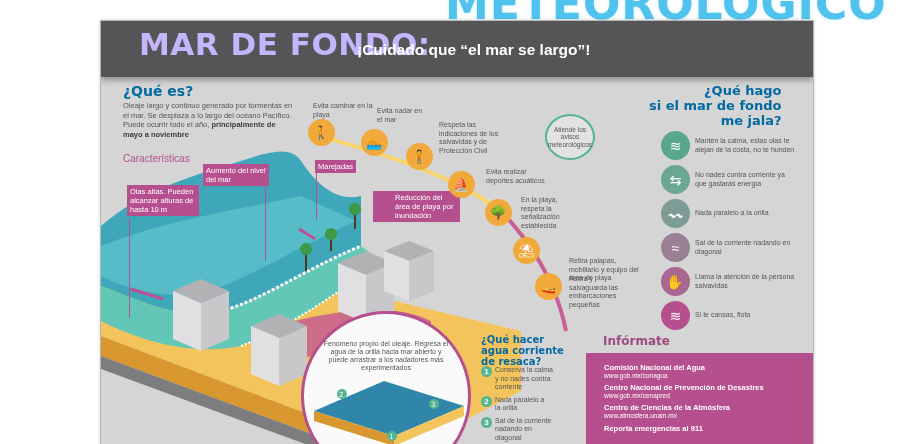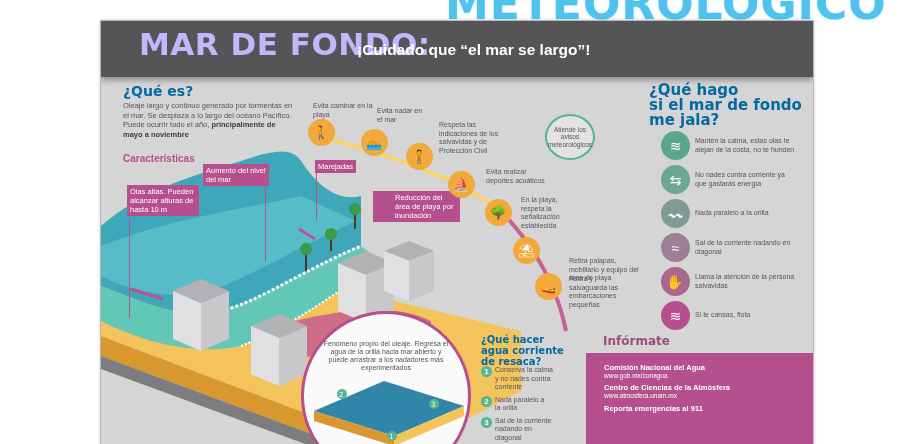--- a/index.html
+++ b/index.html
@@ -83,21 +83,21 @@
       <polygon points="283,100 308,110 308,150 283,140" fill="#e0e0e2"></polygon>
       <polygon points="308,110 333,100 333,140 308,150" fill="#c8c8ca"></polygon>
     </g>
   </svg>
 
   <div class="abs h2" style="left:22px;top:62px;font-size:14px;">¿Qué es?</div>
   <div class="abs body-text" style="left:22px;top:80px;width:170px;">
     <span>Oleaje largo y continuo generado por tormentas en el mar. Se desplaza a lo largo del océano Pacífico. Puede ocurrir todo el año,</span>
     <b style="color:#3b3b3d">principalmente de mayo a noviembre</b>
   </div>
-  <div class="abs" style="left:22px;top:132px;font-size:10px;font-weight:bold;color:#b54f8e;text-align:right;">Características</div>
+  <div class="abs" style="left:22px;top:132px;font-size:10px;font-weight:normal;color:#b54f8e;text-align:right;">Características</div>
 
   <div class="abs pink-tag" style="left:26px;top:164px;width:66px;">Olas altas. Pueden alcanzar alturas de hasta 10 m</div>
   <div class="abs pink-line" style="left:28px;top:197px;height:100px;"></div>
   <div class="abs pink-tag" style="left:102px;top:143px;width:60px;">Aumento del nivel del mar</div>
   <div class="abs pink-line" style="left:164px;top:150px;height:90px;"></div>
   <div class="abs pink-tag" style="left:214px;top:139px;">Marejadas</div>
   <div class="abs pink-line" style="left:215px;top:151px;height:48px;"></div>
   <div class="abs pink-tag" style="left:272px;top:170px;width:62px;padding-left:22px;">Reducción del área de playa por inundación</div>
 
 
@@ -122,21 +122,21 @@
   <div class="abs orange-icon" style="left:384px;top:178px;">🌳</div>
 
   <div class="abs measure-label" style="left:468px;top:236px;width:70px;">Retira palapas, mobiliario y equipo del área de playa</div>
   <div class="abs orange-icon" style="left:412px;top:216px;">⛱</div>
 
   <div class="abs measure-label" style="left:468px;top:254px;width:60px;">Retira y salvaguarda las embarcaciones pequeñas</div>
   <div class="abs orange-icon" style="left:434px;top:252px;">🚤</div>
 
   <div class="abs" style="left:444px;top:93px;width:46px;height:42px;border:2px solid #54b58e;border-radius:50%;background:#e2e2e3;display:flex;align-items:center;justify-content:center;text-align:center;font-size:6.5px;line-height:7.5px;color:#555;">Atiende los avisos meteorológicos</div>
 
-  <div class="abs h2" style="left:548px;top:62px;font-size:15px;line-height:15px;">
+  <div class="abs h2" style="left:548px;top:62px;font-size:13px;line-height:15px;text-align:right;">
     <div>¿Qué hago</div>
     <div>si el mar de fondo</div>
     <div>me jala?</div>
   </div>
 
   <div class="abs" style="left:560px;top:110px;width:150px;">
     <div style="display:flex;align-items:center;margin-bottom:5px;">
       <div class="round-icon" style="background:#5aa88c;">≋</div>
       <div class="jala-label" style="margin-left:5px;width:100px;">Mantén la calma, estas olas te alejan de la costa, no te hunden</div>
     </div>
@@ -197,20 +197,24 @@
     </div>
   </div>
 
   <div class="abs" style="left:502px;top:313px;font-family:'DejaVu Sans',sans-serif;font-weight:bold;font-size:12px;color:#9e4a82;">Infórmate</div>
   <div class="abs informate-box" style="left:485px;top:332px;width:227px;height:100px;">
     <div style="position:absolute;left:18px;top:10px;">
       <div style="margin-bottom:3px;">
         <div class="inf-name">Comisión Nacional del Agua</div>
         <div class="inf-url">www.gob.mx/conagua</div>
       </div>
+      <div style="margin-bottom:3px;">
+        <div class="inf-name">Centro Nacional de Prevención de Desastres</div>
+        <div class="inf-url">www.gob.mx/cenapred</div>
+      </div>
       <div style="margin-bottom:4px;">
         <div class="inf-name">Centro de Ciencias de la Atmósfera</div>
         <div class="inf-url">www.atmosfera.unam.mx</div>
       </div>
       <div class="inf-name">Reporta emergencias al 911</div>
     </div>
   </div>
 
 </div>
 

